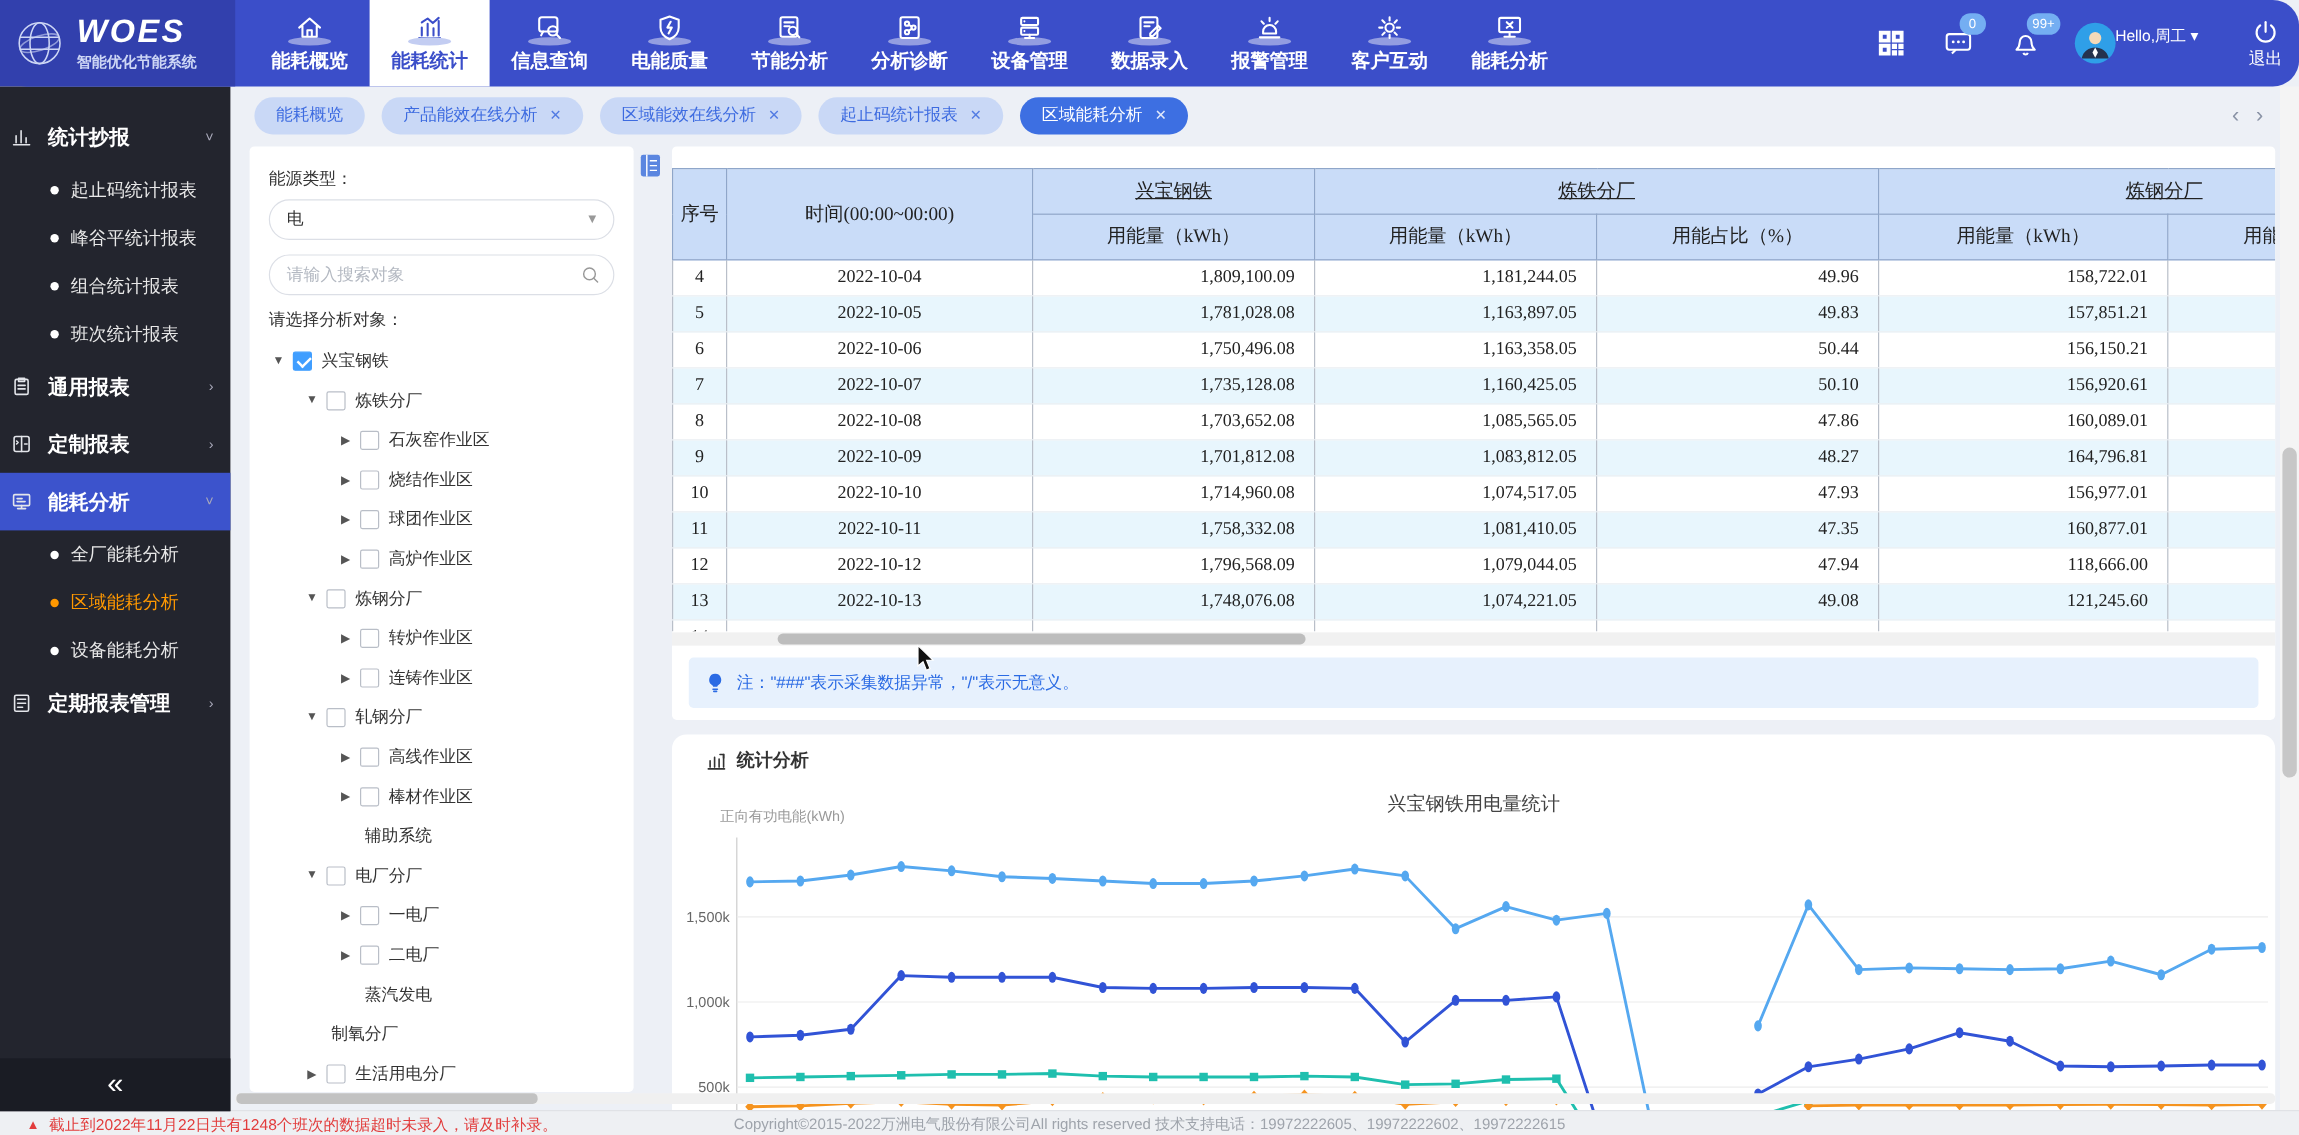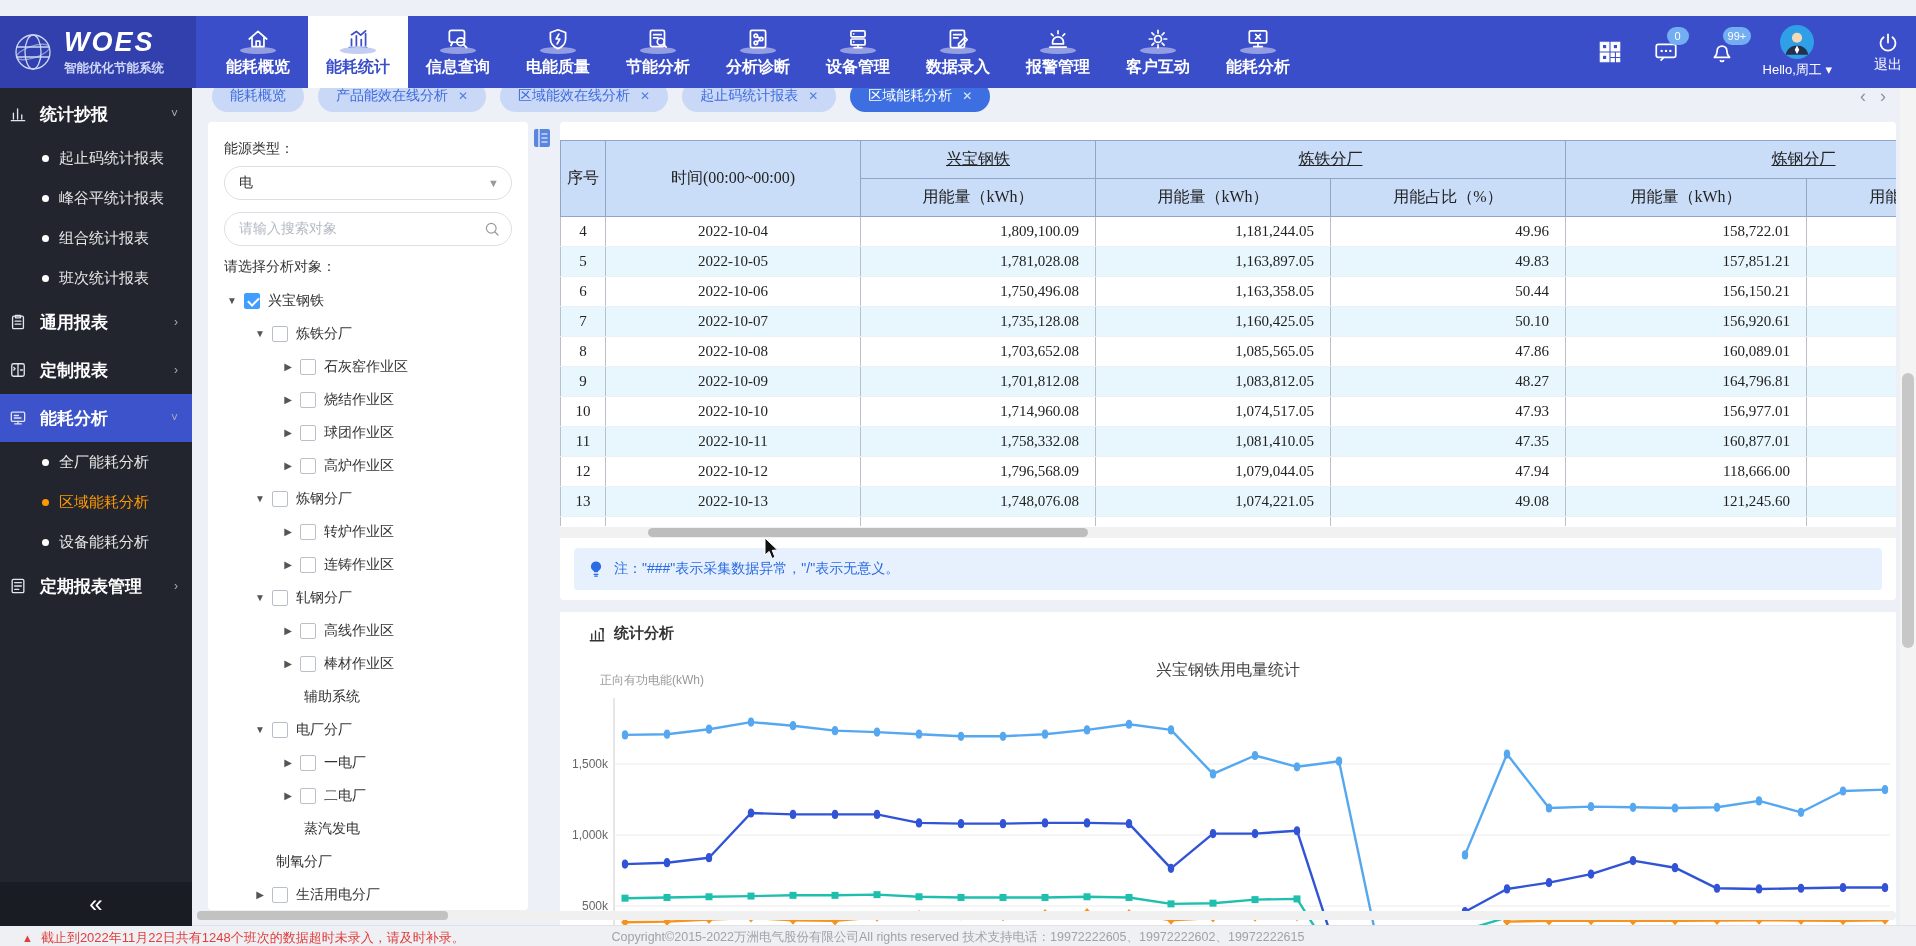--- a/index.html
+++ b/index.html
@@ -1,36 +1,36 @@
 <!DOCTYPE html>
 <html><head>
 <meta charset="utf-8">
 <style>
   * { margin:0; padding:0; box-sizing:border-box; }
   html,body { width:1916px; height:946px; overflow:hidden; font-family:"Liberation Sans",sans-serif; }
   .screen { position:relative; width:1916px; height:946px; background:#edf0f6; overflow:hidden; }
 
   
-  .topbar { position:absolute; top:16px; left:0; width:1916px; height:72px; background:#3b4ec9; display:flex; z-index:30; }
+  .topbar { position:absolute; top:0; left:0; width:1916px; height:72px; background:#3b4ec9; display:flex; z-index:30;border-radius:22px; }
   .logo { width:196px; height:72px; background:#3240ad; display:flex; align-items:center; padding-left:10px; gap:8px; }
   .logo-txt1 { color:#fff; font-size:27px; font-weight:bold; font-style:italic; letter-spacing:2px; }
   .logo-txt2 { color:#cdd6f5; font-size:12.5px; font-weight:bold; margin-top:2px; }
   .nav { display:flex; height:72px; margin-left:12px; }
   .nav-item { width:100px; height:72px; display:flex; flex-direction:column; align-items:center; justify-content:center; color:#fff; cursor:pointer; }
   .nav-item svg { width:26px; height:26px; stroke:#fff; }
   .icon-base { width:36px; height:7px; border-radius:50%; background:rgba(255,255,255,.45); margin-top:-5px; }
   .nav-item .lbl { font-size:16px; font-weight:bold; margin-top:3px; white-space:nowrap; }
   .nav-item.active { background:#ffffff; color:#3b4ec9; }
   .nav-item.active svg { stroke:#3b4ec9; }
   .nav-item.active .icon-base { background:#c3cdf2; }
   .topbar-right { position:absolute; right:14px; top:0; height:72px; display:flex; align-items:center; gap:26px; }
   .tb-ic { position:relative; width:30px; height:30px; display:flex; align-items:center; justify-content:center; cursor:pointer; }
   .tb-ic svg { width:26px; height:26px; stroke:#fff; }
   .badge { position:absolute; top:-10px; left:16px; min-width:22px; height:18px; padding:0 5px; border-radius:10px; background:#74aef2; color:#fff; font-size:11px; display:flex; align-items:center; justify-content:center; }
-  .userblk { display:flex; flex-direction:column; align-items:center; cursor:pointer; }
+  .userblk { display:flex; cursor:pointer; }
   .avatar { width:34px; height:34px; border-radius:50%; background:#2f9fe8; overflow:hidden; }
   .hello { color:#fff; font-size:13px; margin-top:2px; white-space:nowrap; }
   .logoutblk { display:flex; flex-direction:column; align-items:center; cursor:pointer; color:#fff;margin-left:16px; }
   .logoutblk svg { width:24px; height:24px; stroke:#fff; }
   .logoutblk .lbl { font-size:14px; margin-top:1px; }
 
   
   .sidebar { position:absolute; left:0; top:72px; width:192px; height:854px; background:#23252e; z-index:20; padding-top:18px; }
   .sb-sec { height:48px; display:flex; align-items:center; padding:0 14px 0 8px; color:#fff; font-size:17px; font-weight:bold; cursor:pointer; position:relative; }
   .sb-sec svg { width:20px; height:20px; stroke:#e3e5ea; margin-right:12px; flex:none; }
@@ -78,21 +78,21 @@
   table.data td.time { text-align:center; }
   table.data td.num { text-align:right; padding-right:16px; }
   table.data tr.alt td { background:#e8f6fd; }
   .tbl-hscroll { width:1336px; height:11px; background:#f1f1f1; position:relative; margin-top:1px; }
   .tbl-hscroll .thumb { position:absolute; left:88px; top:1px; width:440px; height:9px; background:#bdbdbd; border-radius:5px; }
   .note { margin:10px 14px 0 14px; height:42px; background:#e7f1fd; border-radius:4px; display:flex; align-items:center; padding-left:12px; }
   .note svg { width:20px; height:20px; margin-right:8px; flex:none; }
   .note .txt { color:#2b6be4; font-size:14px; }
 
   
-  .chart-card { position:absolute; left:560px; top:612px; width:1336px; height:334px; background:#fff; border-radius:0; overflow:hidden; }
+  .chart-card { position:absolute; left:560px; top:612px; width:1336px; height:334px; background:#fff; border-radius:12px; overflow:hidden; }
   .cc-head { position:absolute; left:28px; top:12px; display:flex; align-items:center; gap:8px; font-size:15px; font-weight:bold; color:#333; }
   .cc-head svg { width:18px; height:18px; stroke:#333; }
   .cc-title { position:absolute; left:0; top:48px; width:1336px; text-align:center; font-size:16px; color:#444; }
   #chart { position:absolute; left:0; top:58px; }
 
   
   .main-hscroll { position:absolute; left:196px; top:911px; width:1700px; height:9px; background:#f0f0f0; border-radius:4px; }
   .main-hscroll .thumb { position:absolute; left:1px; top:0; width:251px; height:9px; background:#c2c2c2; border-radius:4px; }
   .page-vscroll { position:absolute; right:0; top:72px; width:16px; height:853px; background:#f4f4f4; }
   .page-vscroll .thumb { position:absolute; left:2px; top:301px; width:12px; height:275px; background:#c7c7c7; border-radius:6px; }

